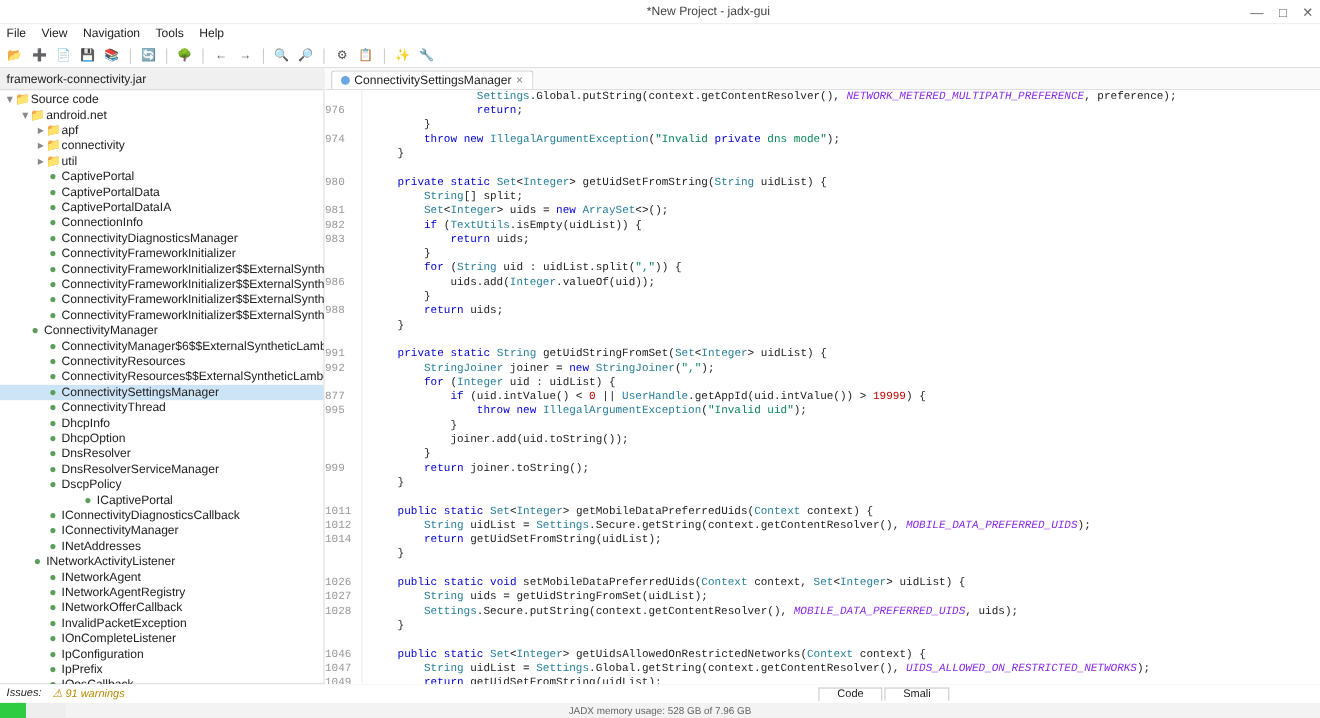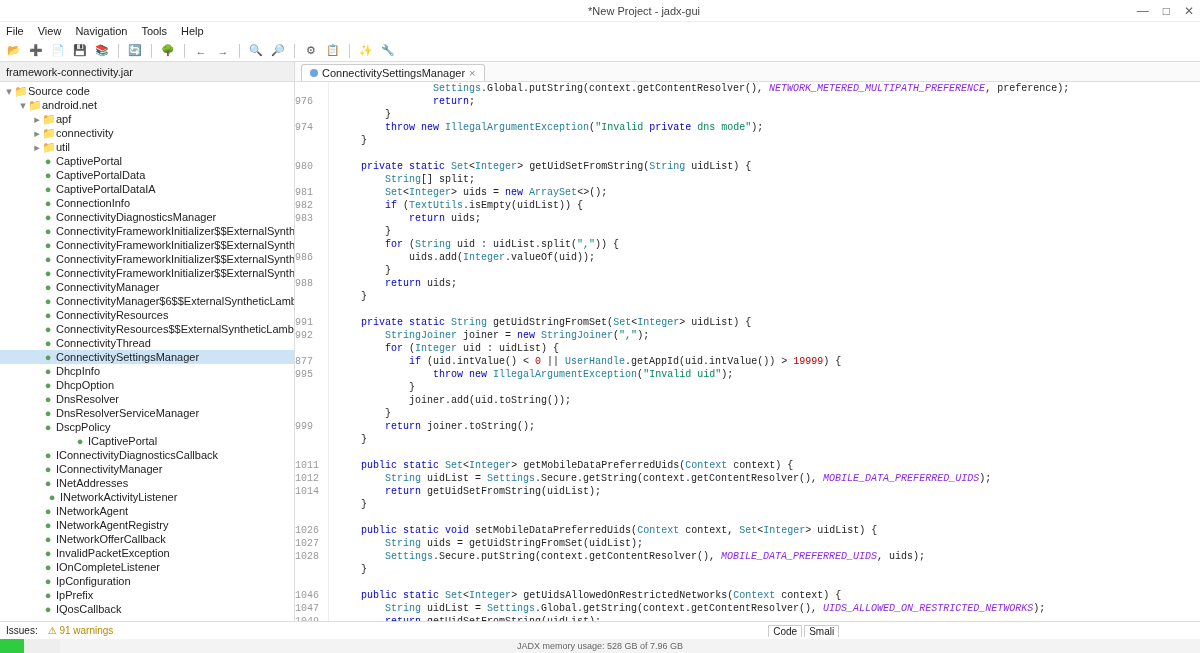--- a/index.html
+++ b/index.html
@@ -30,23 +30,23 @@
 .codewrap { flex: 1; display: flex; overflow: auto; font-family: Consolas, "Courier New", monospace; font-size: 10px; line-height: 13px; background: #fff; }
 .gutter { width: 34px; text-align: right; padding-right: 18px; color: #999; background: #fff; border-right: 1px solid #eee; }
 .code { flex: 1; padding-left: 8px; white-space: pre; }
 .crow { height: 13px; }
 .kw { color: #0000cc; }
 .ty { color: #267f99; }
 .str { color: #098658; }
 .num { color: #be0000; }
 .cst { color: #8a2be2; font-style: italic; }
 .bottombar { height: 18px; border-top: 1px solid #ddd; display: flex; align-items: center; justify-content: space-between; font-size: 10px; padding: 0 6px; }
-.issues { display: flex; align-items: center; gap: 10px; }
+.issues { display: flex; align-items: center; gap: 10px; font-style: italic; }
 .codetabs { display: flex; gap: 2px; margin-left: 300px; }
-.codetabs span { border: 1px solid #ccc; border-bottom: none; padding: 0 4px; background: #fff; }
+.codetabs span { border: 1px solid #ccc; border-bottom: none; padding: 0 16px; background: #fff; }
 .statusbar { height: 14px; background: #f3f3f3; font-size: 9px; color: #666; display: flex; align-items: center; justify-content: center; position: relative; }
 .progress { position: absolute; left: 0; bottom: 0; height: 14px; width: 60px; background: linear-gradient(to right, #2ecc40 40%, #eee 40%); }
 </style>
 </head>
 <body>
 
 <div class="titlebar">
   <span></span>
   <span class="center">*New Project - jadx-gui</span>
   <div class="win-controls">
@@ -95,40 +95,41 @@
         <div class="tnode pkg" style="padding-left: 4px;"><span class="tw">▾</span><span class="ic">📁</span>Source code</div>
         <div class="tnode pkg" style="padding-left: 18px;"><span class="tw">▾</span><span class="ic">📁</span>android.net</div>
         <div class="tnode pkg" style="padding-left: 32px;"><span class="tw">▸</span><span class="ic">📁</span>apf</div>
         <div class="tnode pkg" style="padding-left: 32px;"><span class="tw">▸</span><span class="ic">📁</span>connectivity</div>
         <div class="tnode pkg" style="padding-left: 32px;"><span class="tw">▸</span><span class="ic">📁</span>util</div>
         <div class="tnode cls" style="padding-left: 32px;"><span class="tw"> </span><span class="ic">●</span>CaptivePortal</div>
         <div class="tnode cls" style="padding-left: 32px;"><span class="tw"> </span><span class="ic">●</span>CaptivePortalData</div>
         <div class="tnode cls" style="padding-left: 32px;"><span class="tw"> </span><span class="ic">●</span>CaptivePortalDataIA</div>
         <div class="tnode cls" style="padding-left: 32px;"><span class="tw"> </span><span class="ic">●</span>ConnectionInfo</div>
         <div class="tnode cls" style="padding-left: 32px;"><span class="tw"> </span><span class="ic">●</span>ConnectivityDiagnosticsManager</div>
+        <div class="tnode cls" style="padding-left: 32px;"><span class="tw"> </span><span class="ic">●</span>ConnectivityFrameworkInitializer</div>
         <div class="tnode cls" style="padding-left: 32px;"><span class="tw"> </span><span class="ic">●</span>ConnectivityFrameworkInitializer$$ExternalSyntheticLambda0</div>
         <div class="tnode cls" style="padding-left: 32px;"><span class="tw"> </span><span class="ic">●</span>ConnectivityFrameworkInitializer$$ExternalSyntheticLambda1</div>
         <div class="tnode cls" style="padding-left: 32px;"><span class="tw"> </span><span class="ic">●</span>ConnectivityFrameworkInitializer$$ExternalSyntheticLambda2</div>
         <div class="tnode cls" style="padding-left: 32px;"><span class="tw"> </span><span class="ic">●</span>ConnectivityFrameworkInitializer$$ExternalSyntheticLambda3</div>
-        <div class="tnode cls" style="padding-left: 32px;"><span class="tw"> </span><span class="ic">●</span>ConnectivityManager</div>
+        <div class="tnode cls" style="padding-left: 16px;"><span class="tw"> </span><span class="ic">●</span>ConnectivityManager</div>
         <div class="tnode cls" style="padding-left: 32px;"><span class="tw"> </span><span class="ic">●</span>ConnectivityManager$6$$ExternalSyntheticLambda0</div>
         <div class="tnode cls" style="padding-left: 32px;"><span class="tw"> </span><span class="ic">●</span>ConnectivityResources</div>
         <div class="tnode cls" style="padding-left: 32px;"><span class="tw"> </span><span class="ic">●</span>ConnectivityResources$$ExternalSyntheticLambda0</div>
+        <div class="tnode cls sel" style="padding-left: 32px;"><span class="tw"> </span><span class="ic">●</span>ConnectivitySettingsManager</div>
         <div class="tnode cls" style="padding-left: 32px;"><span class="tw"> </span><span class="ic">●</span>ConnectivityThread</div>
-        <div class="tnode cls sel" style="padding-left: 32px;"><span class="tw"> </span><span class="ic">●</span>ConnectivitySettingsManager</div>
         <div class="tnode cls" style="padding-left: 32px;"><span class="tw"> </span><span class="ic">●</span>DhcpInfo</div>
         <div class="tnode cls" style="padding-left: 32px;"><span class="tw"> </span><span class="ic">●</span>DhcpOption</div>
         <div class="tnode cls" style="padding-left: 32px;"><span class="tw"> </span><span class="ic">●</span>DnsResolver</div>
         <div class="tnode cls" style="padding-left: 32px;"><span class="tw"> </span><span class="ic">●</span>DnsResolverServiceManager</div>
         <div class="tnode cls" style="padding-left: 32px;"><span class="tw"> </span><span class="ic">●</span>DscpPolicy</div>
         <div class="tnode cls" style="padding-left: 32px; margin-left: 32px;"><span class="tw"> </span><span class="ic">●</span>ICaptivePortal</div>
         <div class="tnode cls" style="padding-left: 32px;"><span class="tw"> </span><span class="ic">●</span>IConnectivityDiagnosticsCallback</div>
         <div class="tnode cls" style="padding-left: 32px;"><span class="tw"> </span><span class="ic">●</span>IConnectivityManager</div>
         <div class="tnode cls" style="padding-left: 32px;"><span class="tw"> </span><span class="ic">●</span>INetAddresses</div>
-        <div class="tnode cls" style="padding-left: 36px;"><span class="tw"> </span><span class="ic">●</span>INetworkActivityListener</div>
+        <div class="tnode cls" style="padding-left: 18px;"><span class="tw"> </span><span class="ic">●</span>INetworkActivityListener</div>
         <div class="tnode cls" style="padding-left: 32px;"><span class="tw"> </span><span class="ic">●</span>INetworkAgent</div>
         <div class="tnode cls" style="padding-left: 32px;"><span class="tw"> </span><span class="ic">●</span>INetworkAgentRegistry</div>
         <div class="tnode cls" style="padding-left: 32px;"><span class="tw"> </span><span class="ic">●</span>INetworkOfferCallback</div>
         <div class="tnode cls" style="padding-left: 32px;"><span class="tw"> </span><span class="ic">●</span>InvalidPacketException</div>
         <div class="tnode cls" style="padding-left: 32px;"><span class="tw"> </span><span class="ic">●</span>IOnCompleteListener</div>
         <div class="tnode cls" style="padding-left: 32px;"><span class="tw"> </span><span class="ic">●</span>IpConfiguration</div>
         <div class="tnode cls" style="padding-left: 32px;"><span class="tw"> </span><span class="ic">●</span>IpPrefix</div>
         <div class="tnode cls" style="padding-left: 32px;"><span class="tw"> </span><span class="ic">●</span>IQosCallback</div>
       </div>
   </div>

